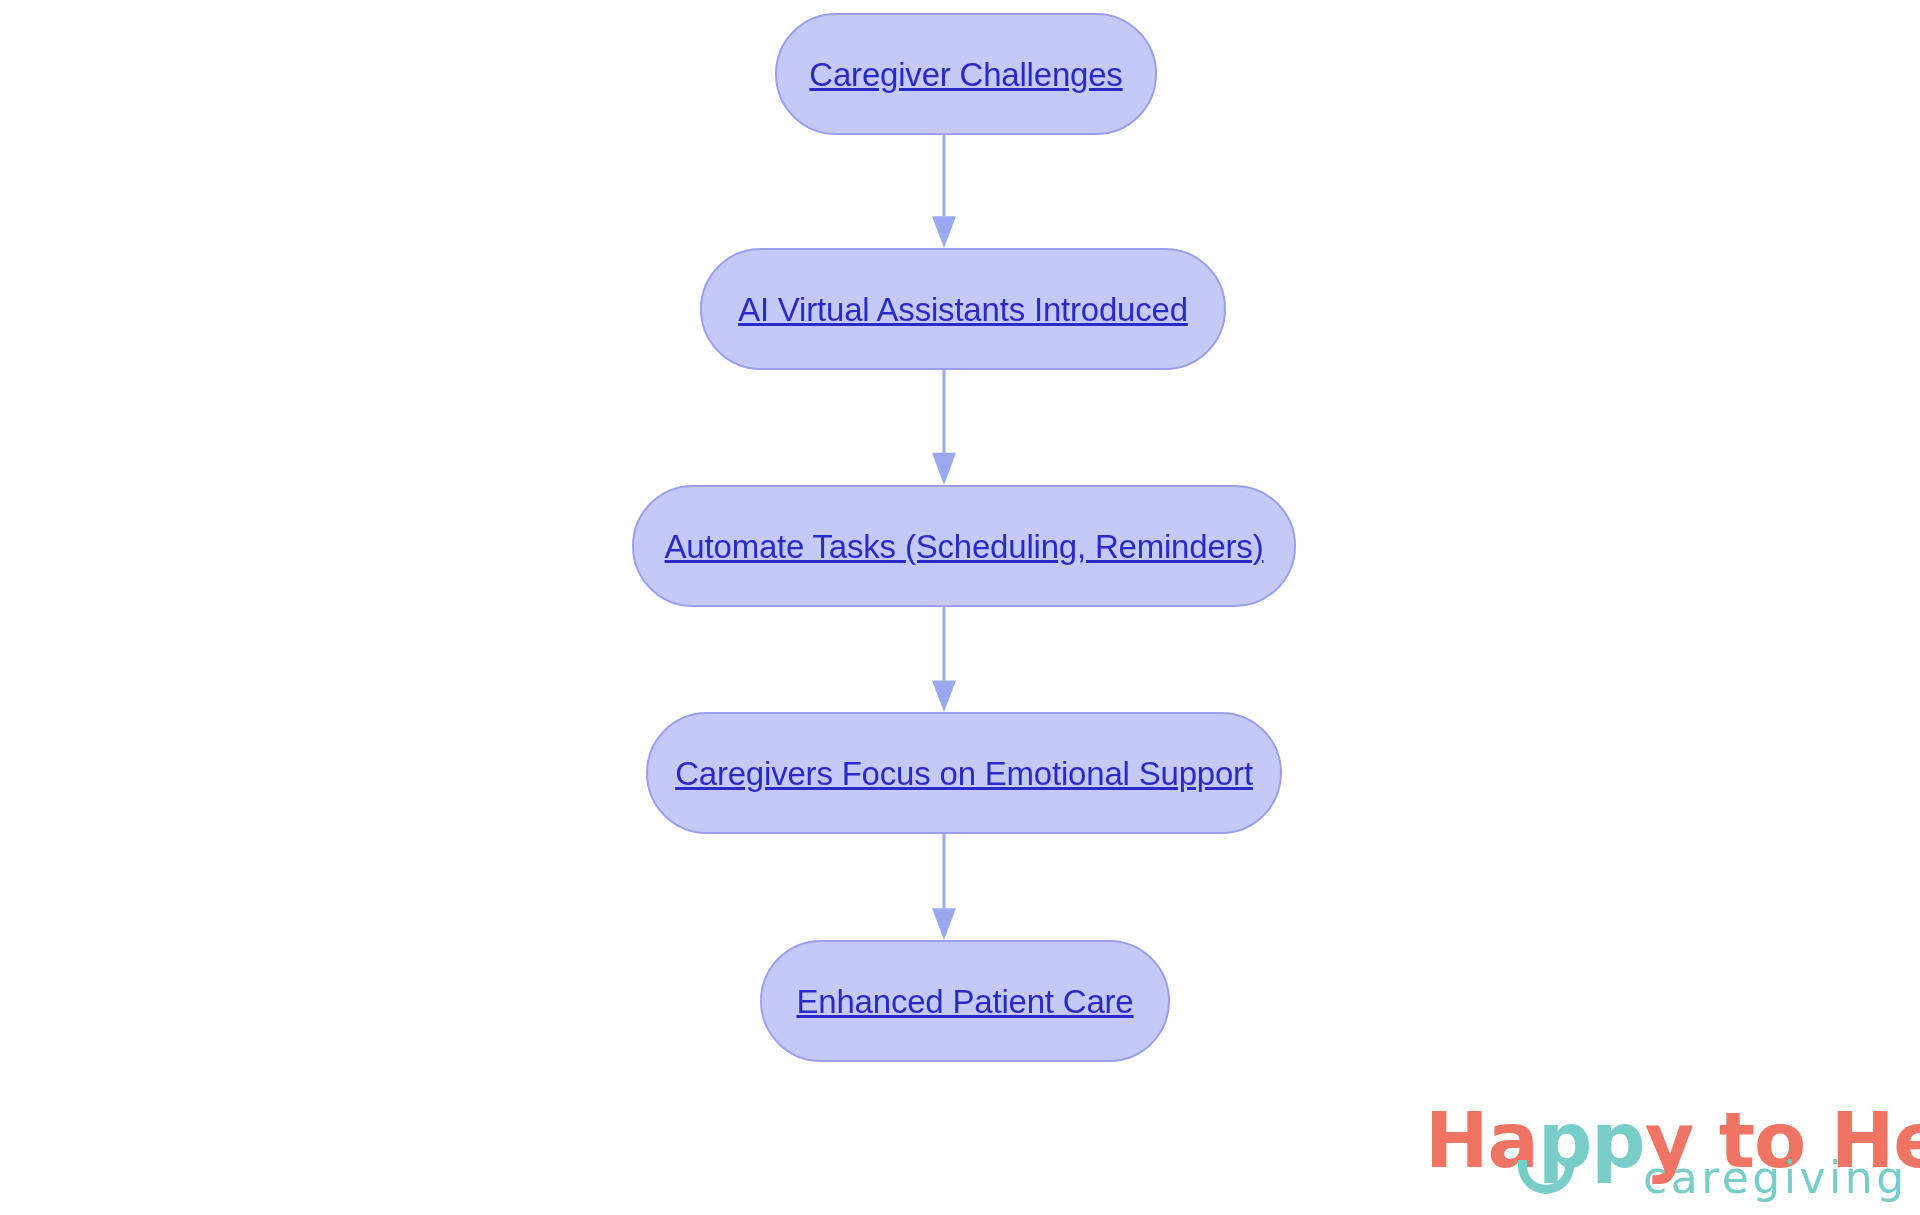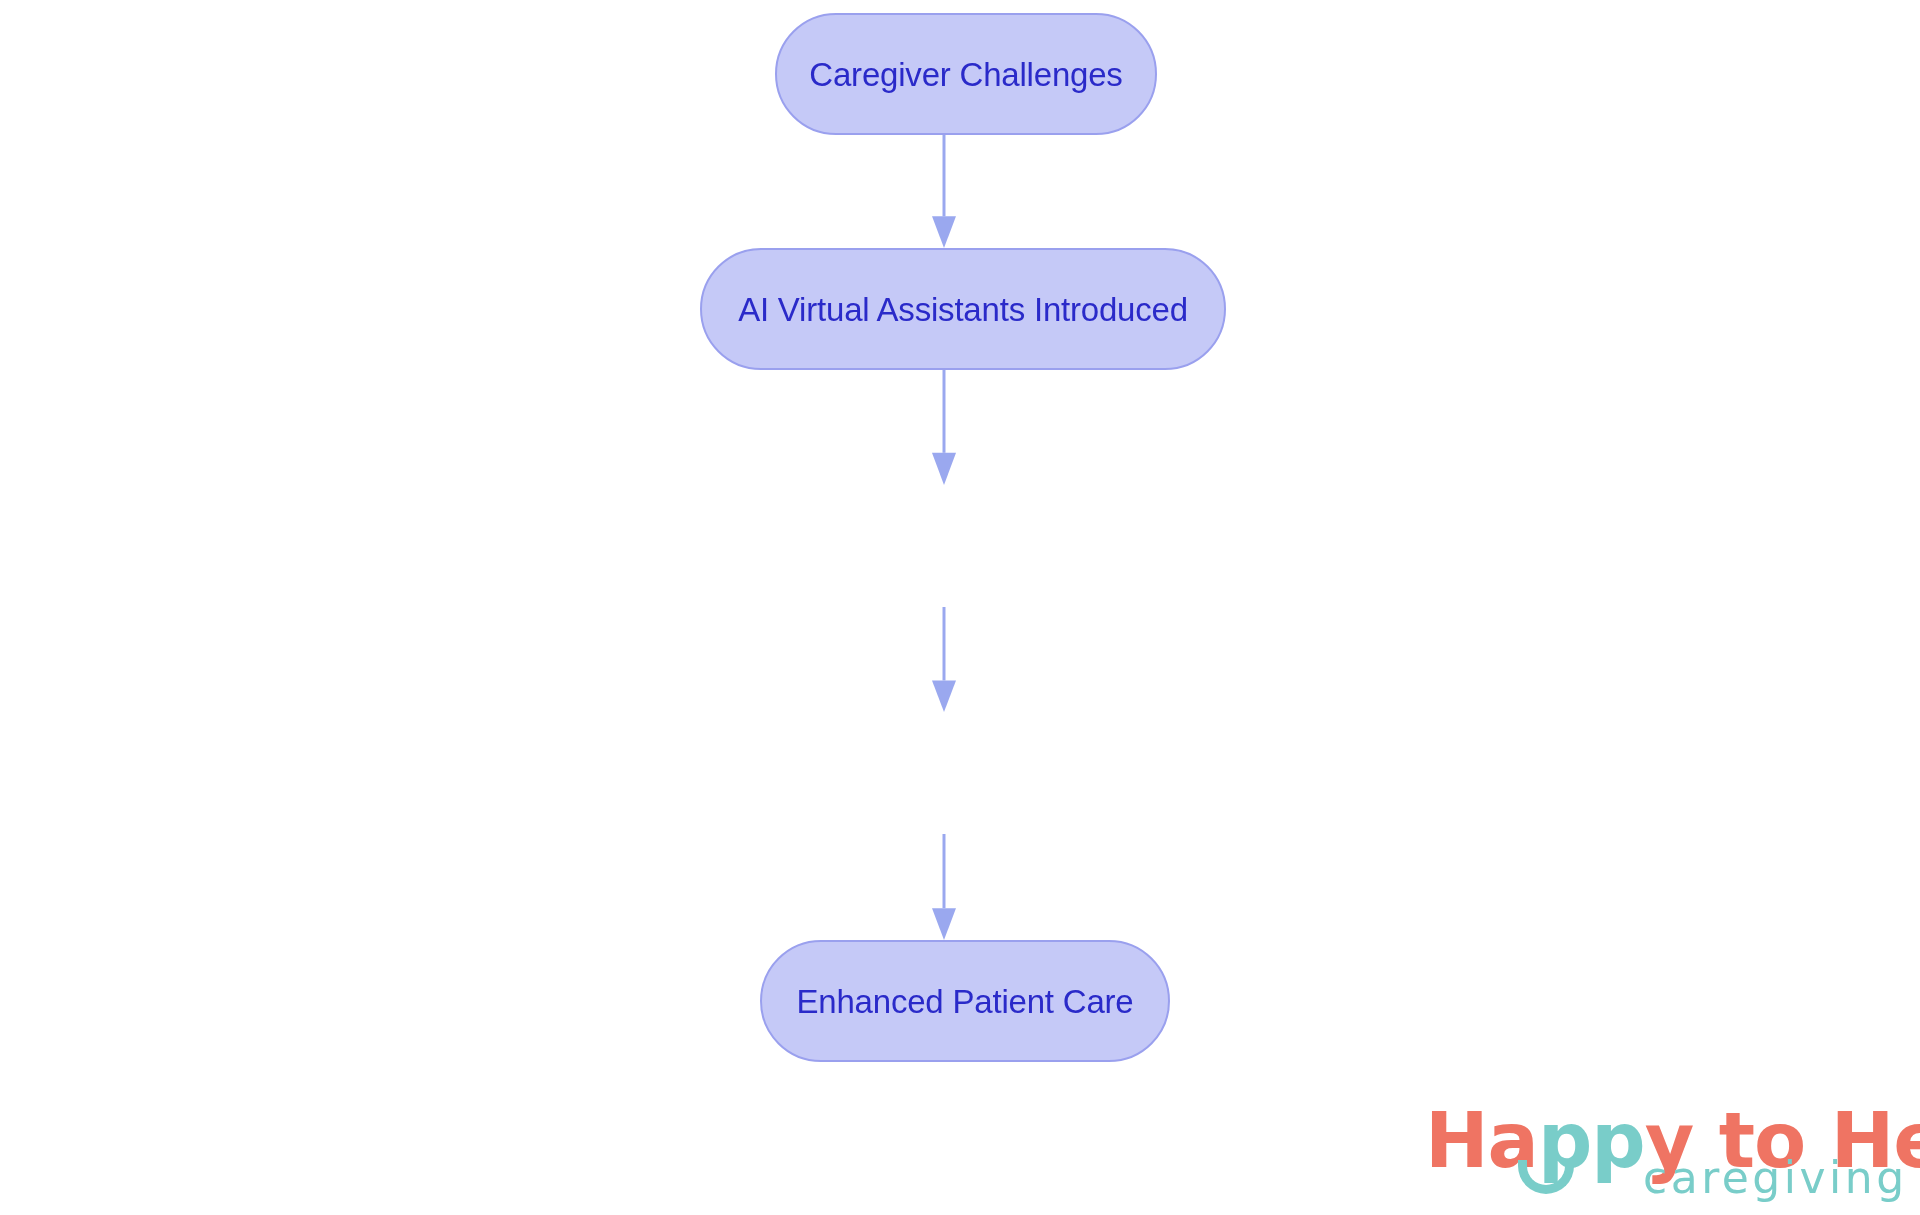--- a/index.html
+++ b/index.html
@@ -27,20 +27,21 @@
     position: absolute;
     box-sizing: border-box;
     display: flex;
     align-items: center;
     justify-content: center;
     background: #c5c9f7;
     border: 2px solid #ec4899;
     border-radius: 999px;
     color: #2a2ac9;
     white-space: nowrap;
+    text-decoration: underline;
   }
 
   .flow-node .node-label {
     font-family: "Liberation Sans", sans-serif;
     font-size: 33px;
     font-weight: 400;
     line-height: 1;
     color: #2a2ac9;
     letter-spacing: -0.2px;
   }
@@ -103,21 +104,27 @@
 <div id="flow-canvas">
 
   <div class="flow-node" id="node-1" style="left: 775px; top: 13px; width: 382px; height: 122px; background: rgb(197, 201, 247); border-color: rgb(154, 160, 238);">
     <span class="node-label">Caregiver Challenges</span>
   </div>
 
   <div class="flow-node" id="node-2" style="left: 700px; top: 248px; width: 526px; height: 122px; background: rgb(197, 201, 247); border-color: rgb(154, 160, 238);">
     <span class="node-label">AI Virtual Assistants Introduced</span>
   </div>
 
+  <div class="flow-node" id="node-3" style="left: 632px; top: 485px; width: 664px; height: 122px; background: rgb(197, 201, 247); border-color: rgb(154, 160, 238);">
+    <span class="node-label">Automate Tasks (Scheduling, Reminders)</span>
+  </div>
 
+  <div class="flow-node" id="node-4" style="left: 646px; top: 712px; width: 636px; height: 122px; background: rgb(197, 201, 247); border-color: rgb(154, 160, 238);">
+    <span class="node-label">Caregivers Focus on Emotional Support</span>
+  </div>
 
   <div class="flow-node" id="node-5" style="left: 760px; top: 940px; width: 410px; height: 122px; background: rgb(197, 201, 247); border-color: rgb(154, 160, 238); justify-content: center;">
     <span class="node-label">Enhanced Patient Care</span>
   </div>
 
   <div class="flow-arrow" id="edge-1" style="left: 924px; top: 135px; height: 113px;">
     <svg width="40" height="100%" viewBox="0 0 40 100" preserveAspectRatio="none">
       <line x1="20" y1="0" x2="20" y2="72" stroke="#9aa8ef" stroke-width="3" vector-effect="non-scaling-stroke"></line>
       <polygon points="20,100 8,72 32,72" fill="#9aa8ef"></polygon>
     </svg>

